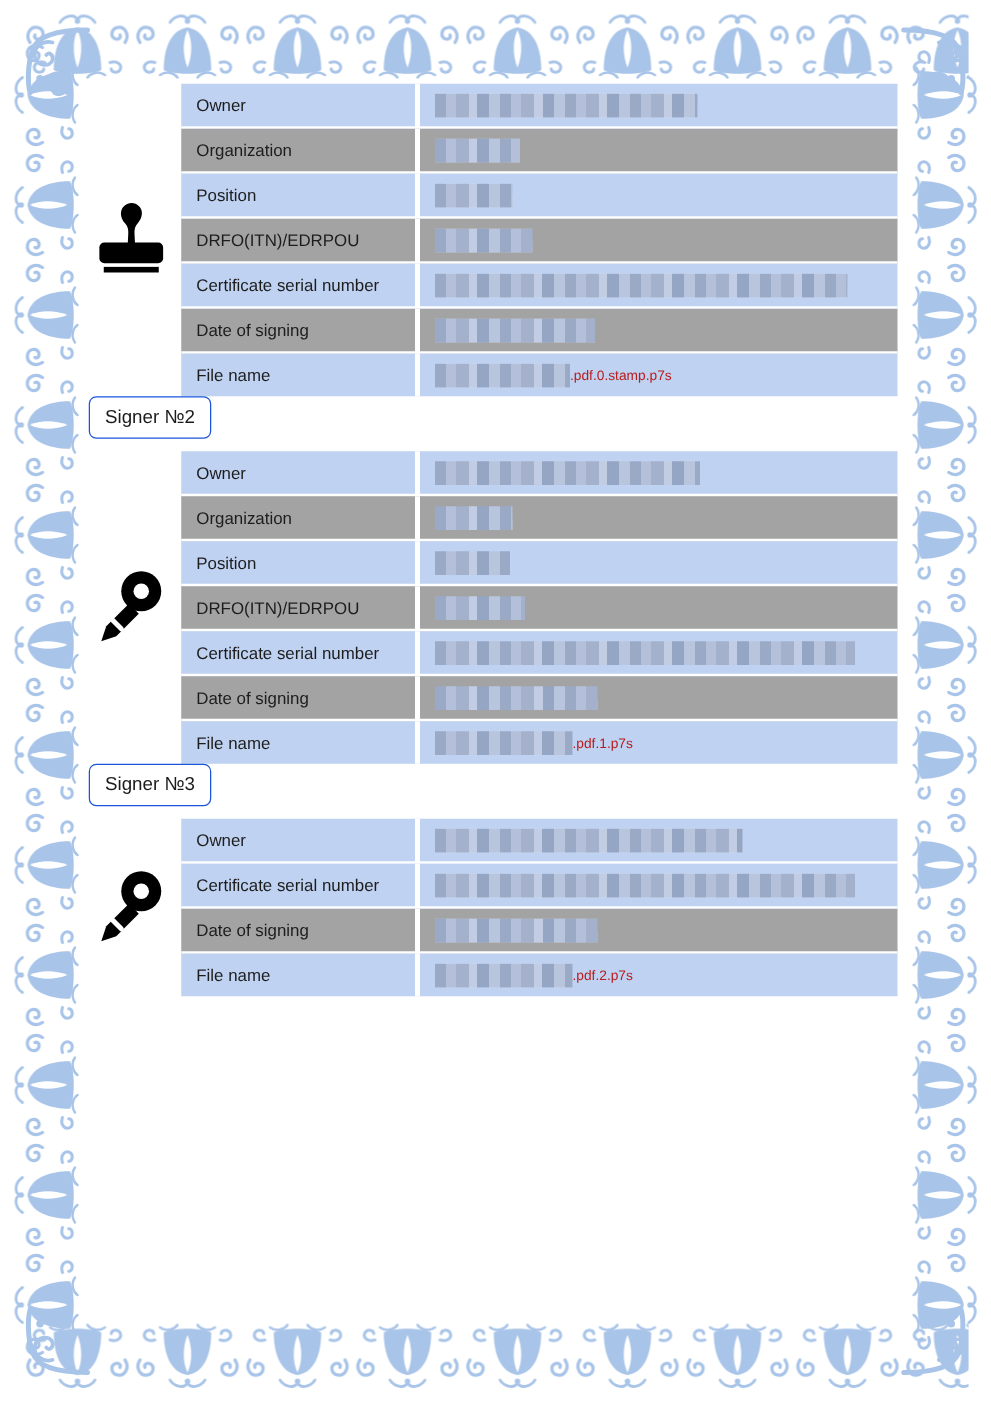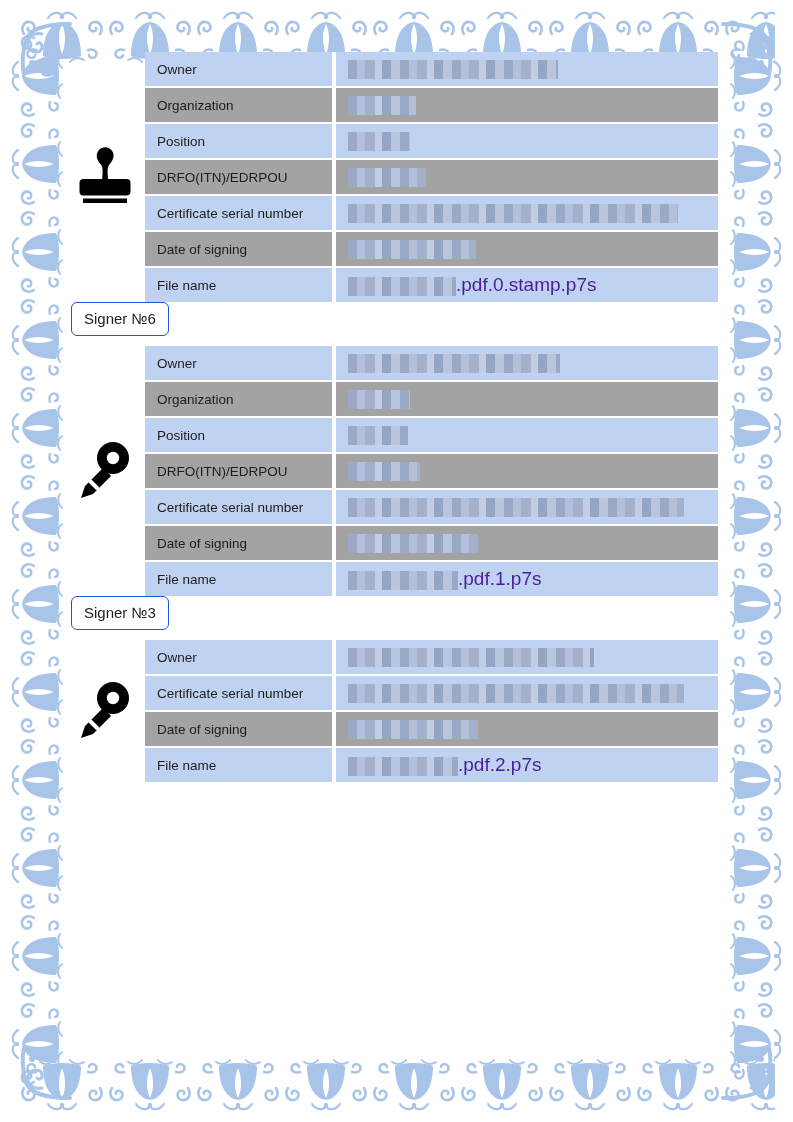--- a/index.html
+++ b/index.html
@@ -31,21 +31,21 @@
   .orn-c { position: absolute; width: 64px; height: 64px; pointer-events: none; }
   .orn-c-tl { left: 12px;  top: 14px; }
   .orn-c-tr { left: 717px; top: 14px; transform: scaleX(-1); }
   .orn-c-bl { left: 12px;  top: 1044px; transform: scaleY(-1); }
   .orn-c-br { left: 717px; top: 1044px; transform: scale(-1,-1); }
 
   
   #content {
     position: absolute;
     left: 64px;
-    top: 52px;
+    top: 67px;
     width: 665px;
     height: 1000px;
   }
 
   .signer-block { position: relative; }
 
   .badge {
     display: inline-block;
     border: 1px solid #1a56db;
     border-radius: 6px;
@@ -107,21 +107,21 @@
         #b4c0d9 9px, #b4c0d9 17px,
         #a3b1cc 17px, #a3b1cc 27px,
         #c2cde3 27px, #c2cde3 34px,
         #95a5c4 34px, #95a5c4 43px,
         #b9c5dd 43px, #b9c5dd 52px),
       repeating-linear-gradient(0deg,
         rgba(255,255,255,0.34) 0px, rgba(255,255,255,0.34) 9px,
         rgba(255,255,255,0.00) 9px, rgba(255,255,255,0.00) 19px);
     filter: blur(0.6px);
   }
-  .fname { font-size: 19px; color: #4c1d95; }
+  .fname { font-size: 11px; color: #b91c1c; }
 
   .icon-svg { display: block; }
 </style>
 </head>
 <body>
 
 <div id="page">
 
   <svg class="orn orn-top" viewBox="0 0 757 54" preserveAspectRatio="none">
     <defs>
@@ -230,21 +230,21 @@
                 <td class="v"><span class="redact" style="width: 128px;"></span></td>
               </tr>
               <tr class="odd">
                 <td class="k">File name</td>
                 <td class="v"><span class="redact" style="width: 108px;"></span><span class="fname">.pdf.0.stamp.p7s</span></td>
               </tr>
             </tbody>
           </table>
         </div>
       </div>
-      <div class="signer-block"><div class="badge">Signer №6</div><div class="sig-row">
+      <div class="signer-block"><div class="badge">Signer №2</div><div class="sig-row">
           <div class="icon-cell">
             <svg class="icon-svg" width="56" height="62" viewBox="0 0 56 62">
               <circle cx="36" cy="18" r="16" fill="#000000"></circle>
               <circle cx="36" cy="18" r="6.2" fill="#ffffff"></circle>
               <path d="M26.5 27.5 L8 46 L4 58 L16 54 L34 36 Z" fill="#000000"></path>
               <path d="M13 41 L20 48" stroke="#ffffff" stroke-width="4" stroke-linecap="round"></path>
             </svg>
           </div>
           <table class="sig-table">
             <tbody>

